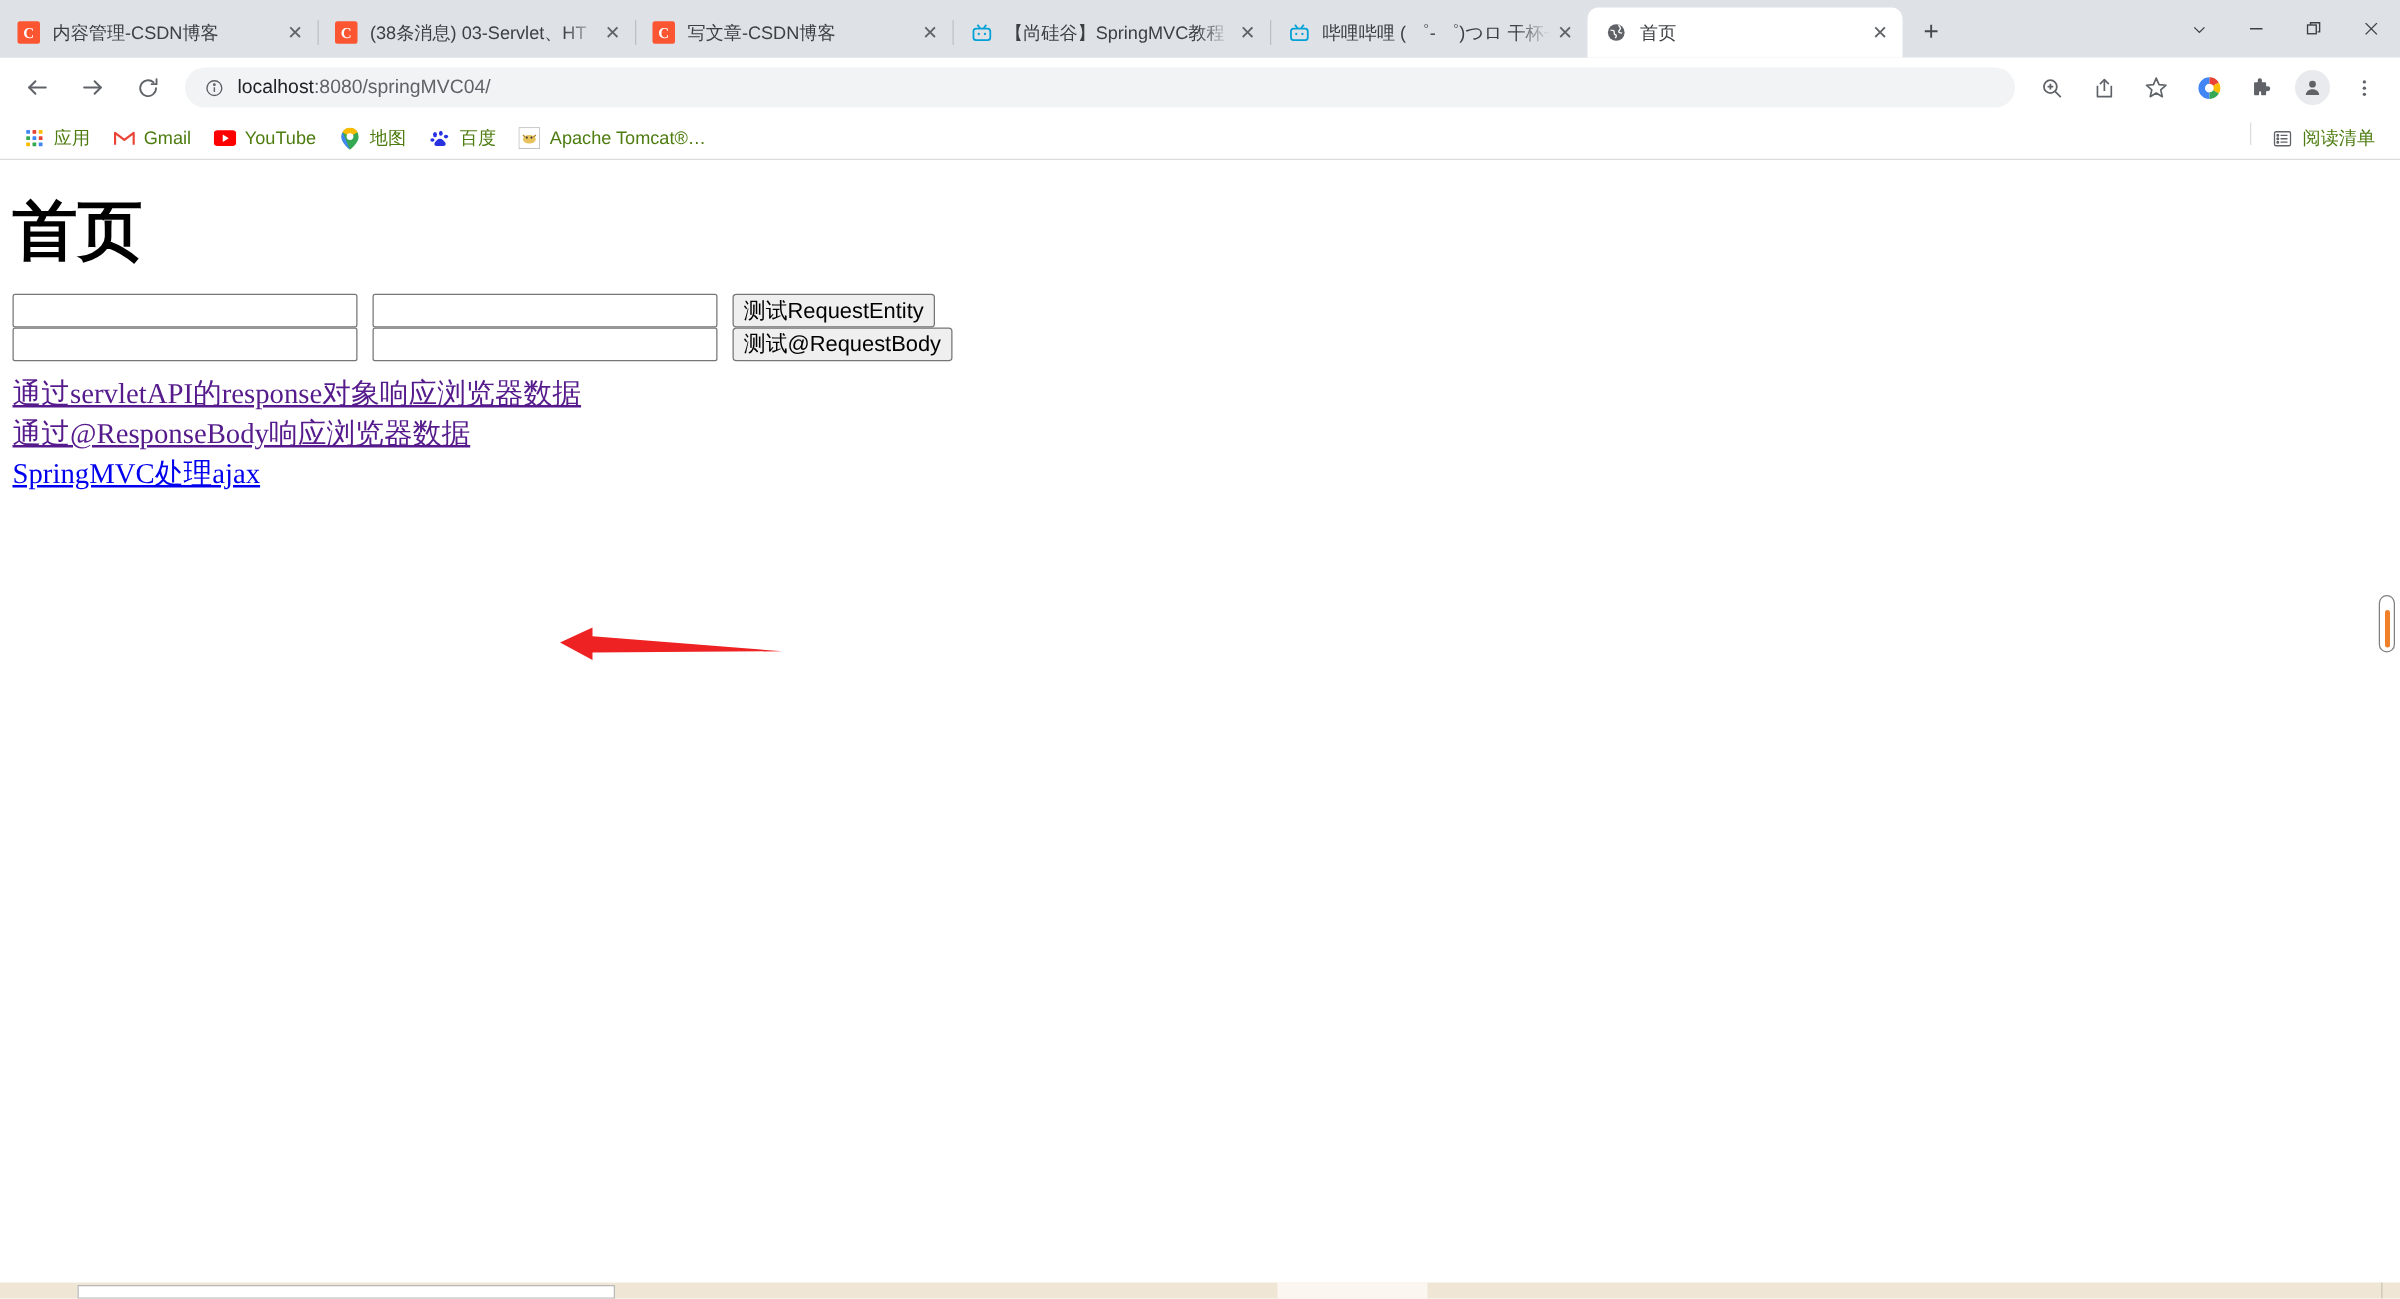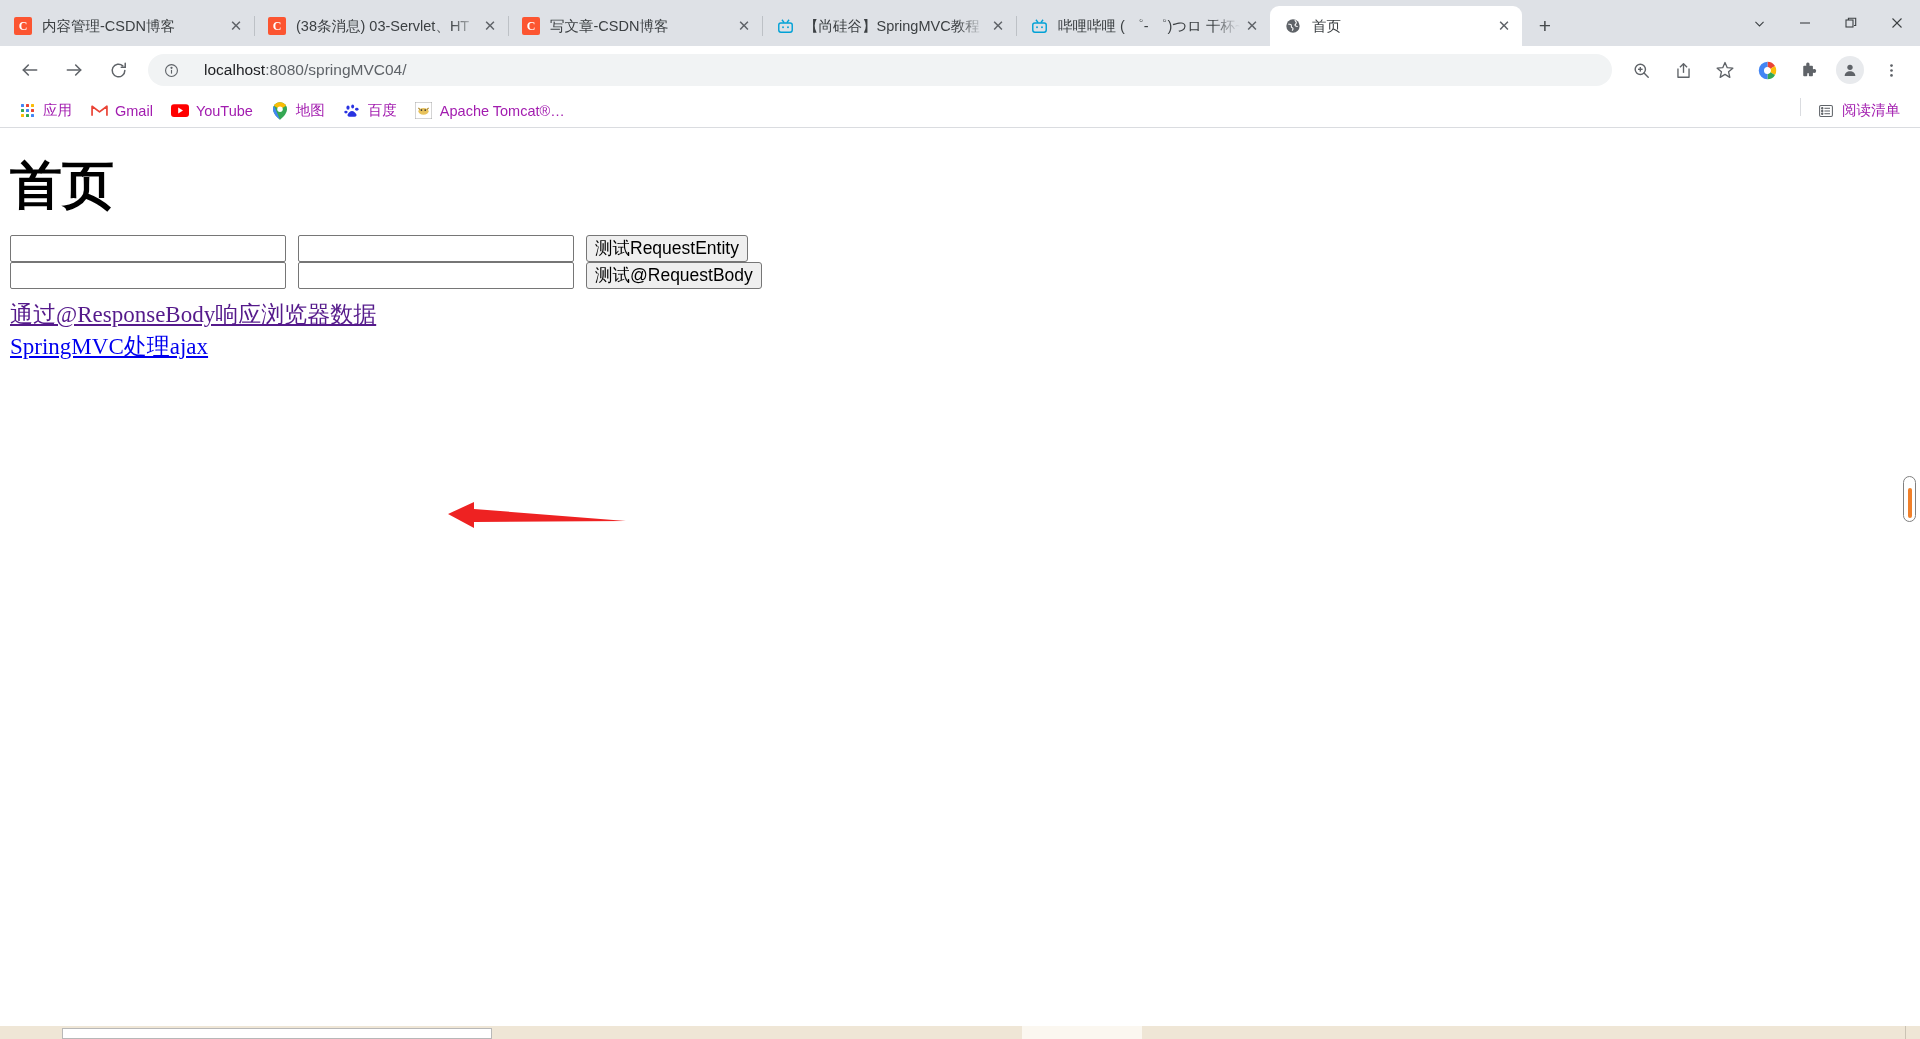--- a/index.html
+++ b/index.html
@@ -90,21 +90,20 @@
   .nav-btn{
     width:34px;height:34px;margin:0 5px;
     display:flex;align-items:center;justify-content:center;
     color:#5f6368;flex:0 0 auto;
   }
   .omnibox{
     flex:1 1 auto; height:32px; background:#f1f3f4;
     border-radius:16px; display:flex; align-items:center;
     margin:0 8px 0 8px; padding:0 14px;
     min-width:0;
-    gap:14px;
   }
   .omnibox .info-ic{
     width:18px;height:18px;flex:0 0 18px;margin-right:10px;
     display:flex;align-items:center;justify-content:center;
     color:#5f6368;font-size:14px;
   }
   .omnibox .url{
     font-size:15.5px; color:#5f6368; white-space:nowrap;
     overflow:hidden; text-overflow:ellipsis;
   }
@@ -119,21 +118,21 @@
     width:28px;height:28px;border-radius:50%;background:#e8eaed;
     display:flex;align-items:center;justify-content:center;color:#5f6368;
     margin:0 6px;
   }
 
   
   .bookmarks{
     height:34px; background:#ffffff;
     display:flex; align-items:center; padding:0 10px;
     border-bottom:1px solid #dadce0;
-    font-size:14.5px; color:#a21caf;
+    font-size:14.5px; color:#4d7c0f;
   }
   .bm{
     display:flex;align-items:center;height:26px;
     padding:0 8px;border-radius:4px;margin-right:2px;
     white-space:nowrap; flex:0 0 auto;
   }
   .bm .bm-ic{
     width:18px;height:18px;margin-right:7px;flex:0 0 18px;
     display:flex;align-items:center;justify-content:center;font-size:14px;
   }
@@ -499,20 +498,21 @@
       <button class="btn">测试RequestEntity</button>
     </div>
 
     <div class="form-row">
       <input class="fld" type="text" value="" style="">
       <input class="fld" type="text" value="" style="">
       <button class="btn">测试@RequestBody</button>
     </div>
 
     <div class="links">
+      <a href="#" class="lnk-visited">通过servletAPI的response对象响应浏览器数据</a>
       <a href="#" class="lnk-visited">通过@ResponseBody响应浏览器数据</a>
       <a href="#" class="lnk-unvisited">SpringMVC处理ajax</a>
     </div>
   </div>
 
   <svg class="arrow-ann" viewBox="0 0 180 36">
     <polygon points="0,14 26,2 26,9 178,21 26,22 26,28" fill="#ee2222"></polygon>
   </svg>
 
   <div class="scroll-marker">

